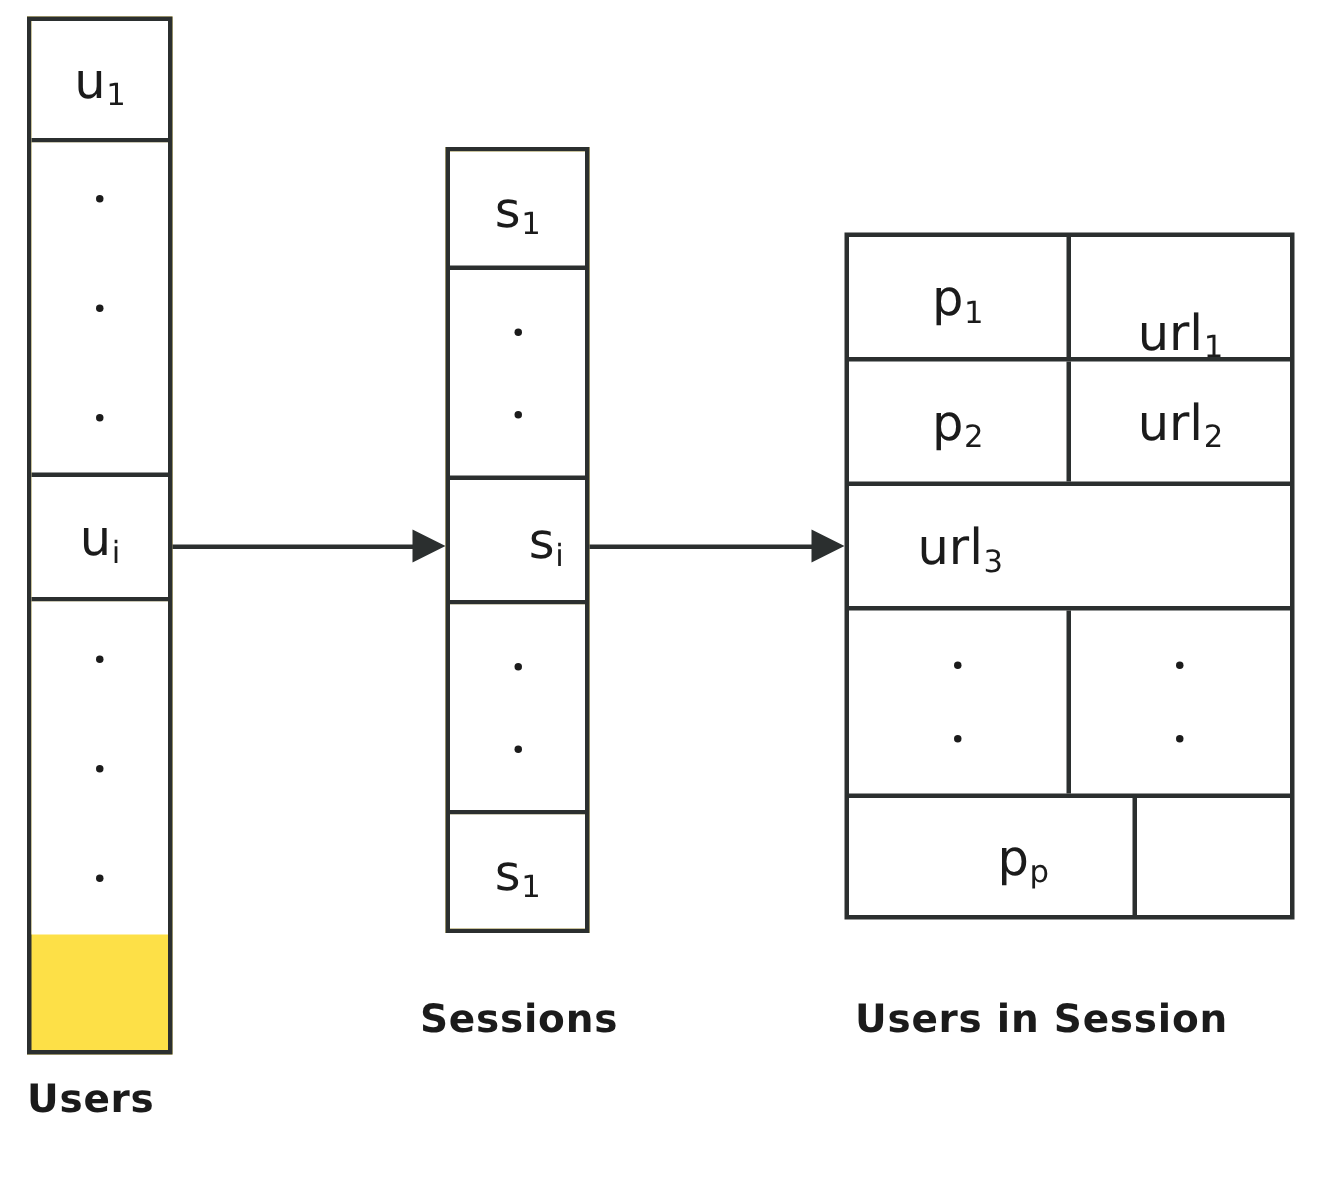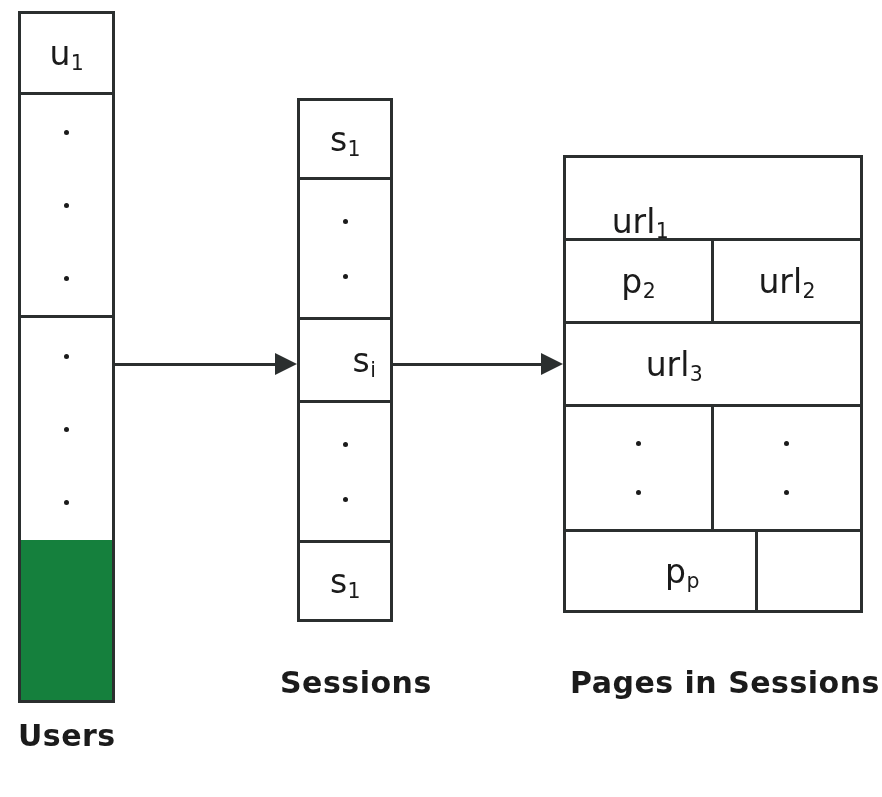--- a/index.html
+++ b/index.html
@@ -14,21 +14,21 @@
     background: #ffffff;
     font-family: "DejaVu Sans", sans-serif;
     overflow: hidden;
   }
 
   
   .stack {
     position: absolute;
     box-sizing: border-box;
     border: 3px solid #2b2f2f;
-    background: #15803d;
+    background: #fde047;
     display: flex;
     flex-direction: column;
   }
   .stack .cell {
     box-sizing: border-box;
     border-bottom: 3px solid #2b2f2f;
     display: flex;
     align-items: center;
     justify-content: center;
     background: #ffffff;
@@ -122,21 +122,21 @@
     height: 0;
     border-top: 11px solid transparent;
     border-bottom: 11px solid transparent;
     border-left: 22px solid #2b2f2f;
   }
 
   
   .caption {
     position: absolute;
     font-family: "DejaVu Sans", sans-serif;
-    font-size: 30px;
+    font-size: 26px;
     font-weight: bold;
     color: #1b1b1b;
     white-space: nowrap;
     letter-spacing: 0.5px;
   }
 </style>
 </head>
 <body>
 
 <div id="canvas">
@@ -145,20 +145,23 @@
     <div class="cell" style="height:81px;">
       <span class="sym">u<sub>1</sub></span>
     </div>
     <div class="cell" style="height:223px;">
       <span class="vdots g3">
         <i class="d"></i>
           <i class="d"></i>
           <i class="d"></i>
       </span>
     </div>
+    <div class="cell" style="height:83px;">
+      <span class="sym">u<sub>i</sub></span>
+    </div>
     <div class="cell" style="height:222px;">
       <span class="vdots g3">
         <i class="d"></i>
           <i class="d"></i>
           <i class="d"></i>
       </span>
     </div>
   </div>
 
   <div class="caption" style="left:18px; top:718px;">Users</div>
@@ -195,36 +198,39 @@
   <div class="caption" style="left:280px; top:665px;">Sessions</div>
 
   <div class="arrow" style="left:393px; top:364px; width:170px;">
     <span class="shaft" style="width:150px;"></span>
     <span class="head" style="left:148px;"></span>
   </div>
 
   <div class="grid2" style="left:563px; top:155px; width:300px; height:458px;">
 
     <div class="row" style="height:83px;">
+      <div class="col-a" style="width:149px;">
+        <span class="sym">p<sub>1</sub></span>
+      </div>
       <div class="col-b" style="width:148px;align-items:flex-end;">
         <span class="sym">url<sub>1</sub></span>
       </div>
     </div>
 
     <div class="row" style="height:83px;">
       <div class="col-a" style="width:149px;">
         <span class="sym">p<sub>2</sub></span>
       </div>
       <div class="col-b" style="width:148px;">
         <span class="sym">url<sub>2</sub></span>
       </div>
     </div>
 
     <div class="row" style="height:83px;">
-      <div class="col-b" style="width:148px;margin-left:34px;">
+      <div class="col-b" style="width:148px;">
         <span class="sym">url<sub>3</sub></span>
       </div>
     </div>
 
     <div class="row" style="height:125px;">
       <div class="col-a" style="width:149px;">
         <span class="vdots gp">
           <i class="d"></i>
             <i class="d"></i>
         </span>
@@ -238,15 +244,15 @@
     </div>
 
     <div class="row" style="height:78px;padding-left:43px;">
       <div class="col-a" style="width:149px;">
         <span class="sym">p<sub>p</sub></span>
       </div>
     </div>
 
   </div>
 
-  <div class="caption" style="left:570px; top:665px;">Pages in Sessions</div>
+  <div class="caption" style="left:570px; top:665px;">Users in Session</div>
 
 </div>
 
 </body></html>

